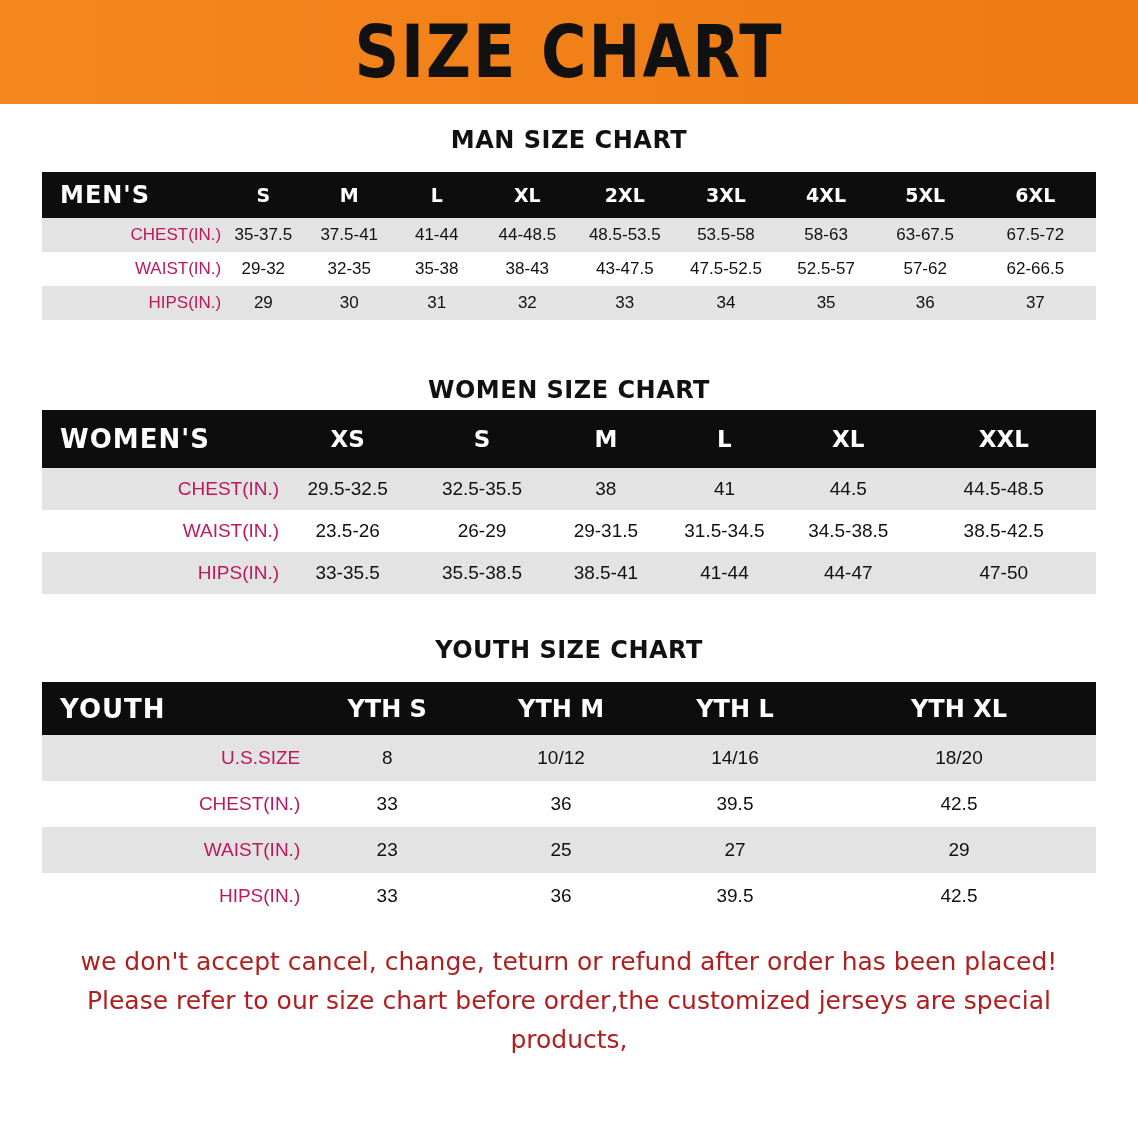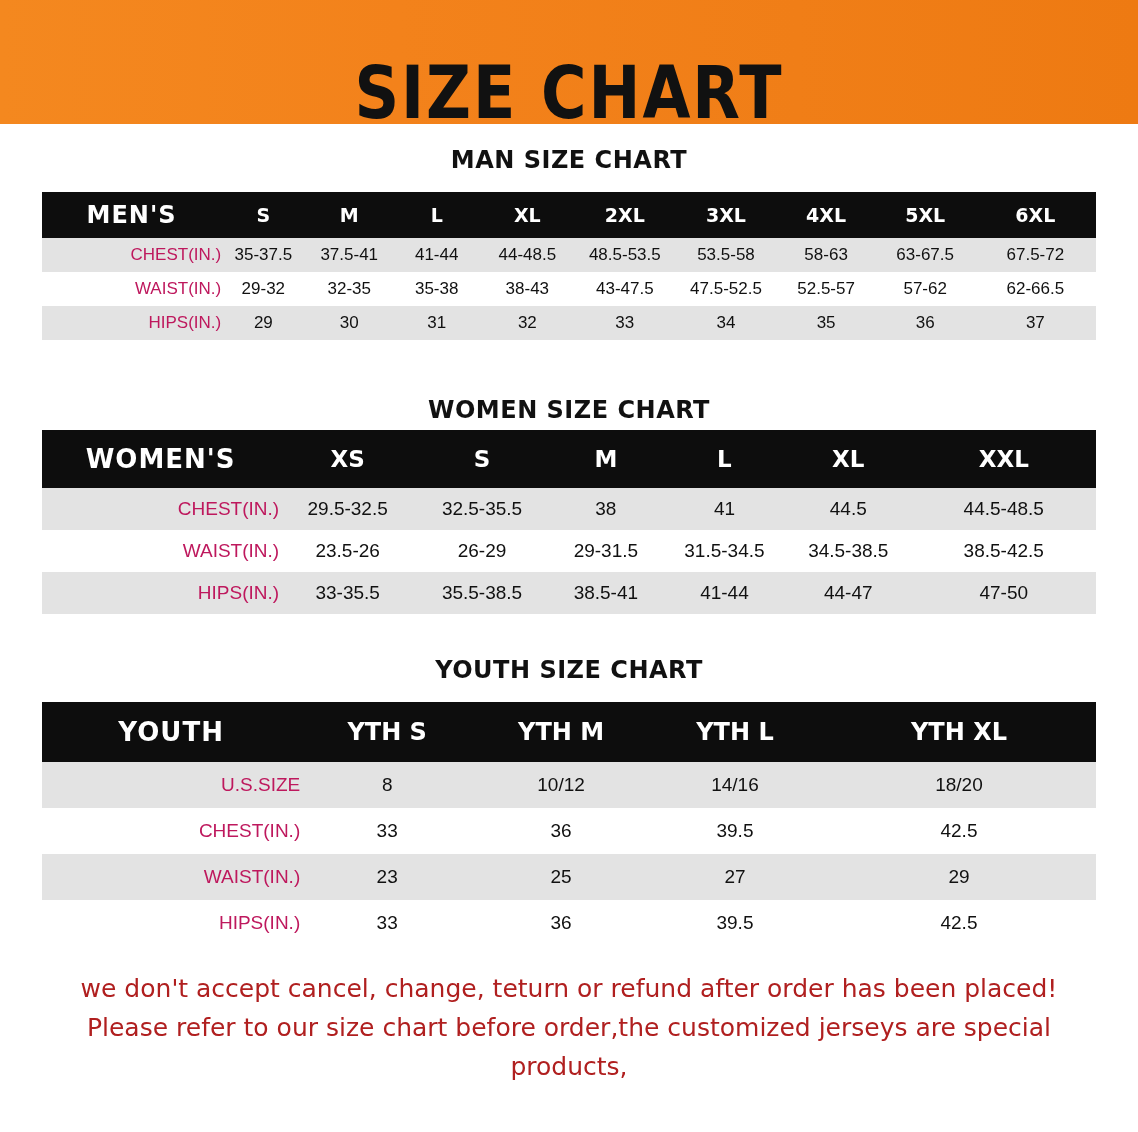--- a/index.html
+++ b/index.html
@@ -18,24 +18,24 @@
     position: relative;
     width: 1138px;
     height: 1132px;
     background: #ffffff;
     box-sizing: border-box;
   }
 
   
   .banner {
     width: 100%;
-    height: 124px;
+    height: 104px;
     background: linear-gradient(90deg, #f4881f 0%, #f3821b 35%, #f07e17 70%, #ee7a12 100%);
     display: flex;
-    align-items: flex-end;
+    align-items: center;
     justify-content: center;
     box-sizing: border-box;
   }
   .banner-title {
     font-family: "DejaVu Sans", sans-serif;
     font-weight: 700;
     font-size: 62px;
     letter-spacing: 2px;
     color: #111111;
     line-height: 1;
@@ -81,21 +81,22 @@
     background: #0d0d0d;
   }
   .size-table thead th {
     color: #ffffff;
     font-family: "DejaVu Sans", sans-serif;
     font-weight: 700;
     text-align: center;
     vertical-align: middle;
   }
   .size-table thead th.rowlabel {
-    text-align: center;
+    text-align: left;
+    padding-left: 18px;
     letter-spacing: 1px;
   }
 
   
   .size-table tbody td {
     text-align: center;
     vertical-align: middle;
     color: #111111;
     font-family: "Liberation Sans", sans-serif;
   }
@@ -113,21 +114,21 @@
   .wrap-man .size-table tbody td { height: 34px; font-size: 17px; }
   .wrap-man .size-table tbody td.rowlabel { font-size: 17px; }
 
   
   .wrap-women .size-table thead th { height: 58px; font-size: 23px; }
   .wrap-women .size-table thead th.rowlabel { font-size: 26px; }
   .wrap-women .size-table tbody td { height: 42px; font-size: 19px; }
   .wrap-women .size-table tbody td.rowlabel { font-size: 19px; }
 
   
-  .wrap-youth .size-table thead th { height: 60px; font-size: 24px; }
+  .wrap-youth .size-table thead th { height: 53px; font-size: 24px; }
   .wrap-youth .size-table thead th.rowlabel { font-size: 26px; }
   .wrap-youth .size-table tbody td { height: 46px; font-size: 19px; }
   .wrap-youth .size-table tbody td.rowlabel { font-size: 19px; }
 
   
   .notice {
     width: 1060px;
     margin: 24px auto 0 auto;
     text-align: center;
     color: #b01f1f;

